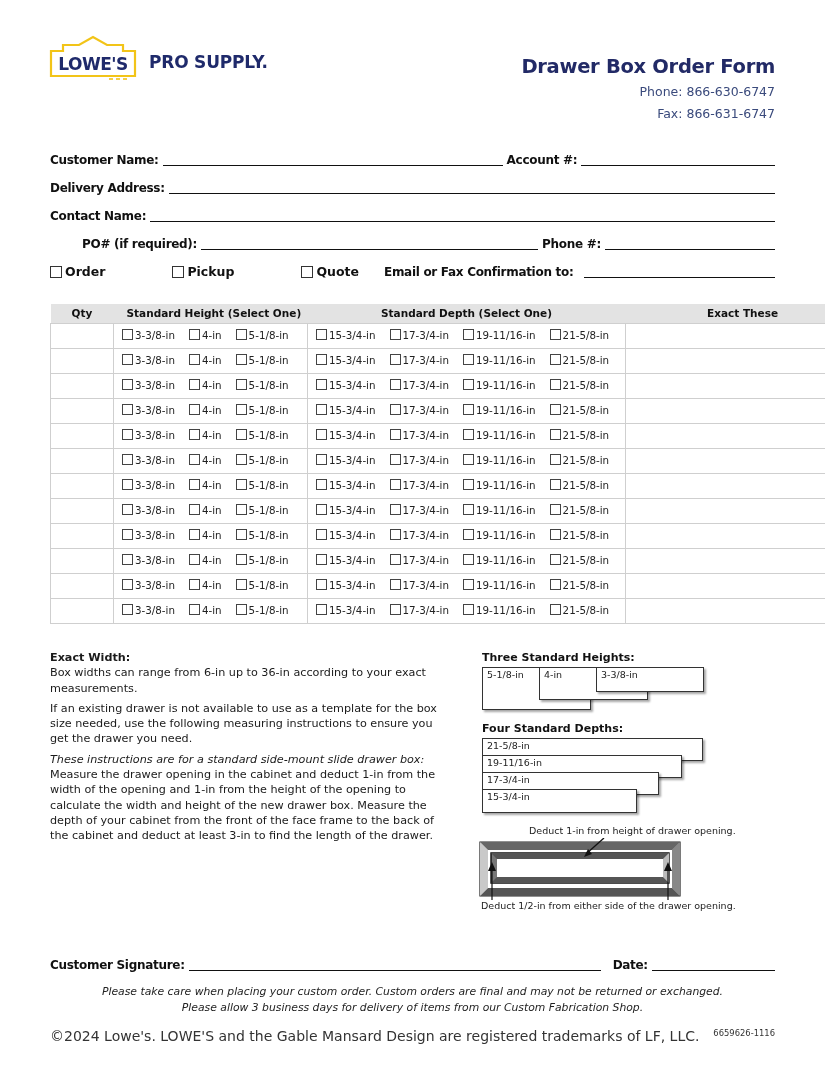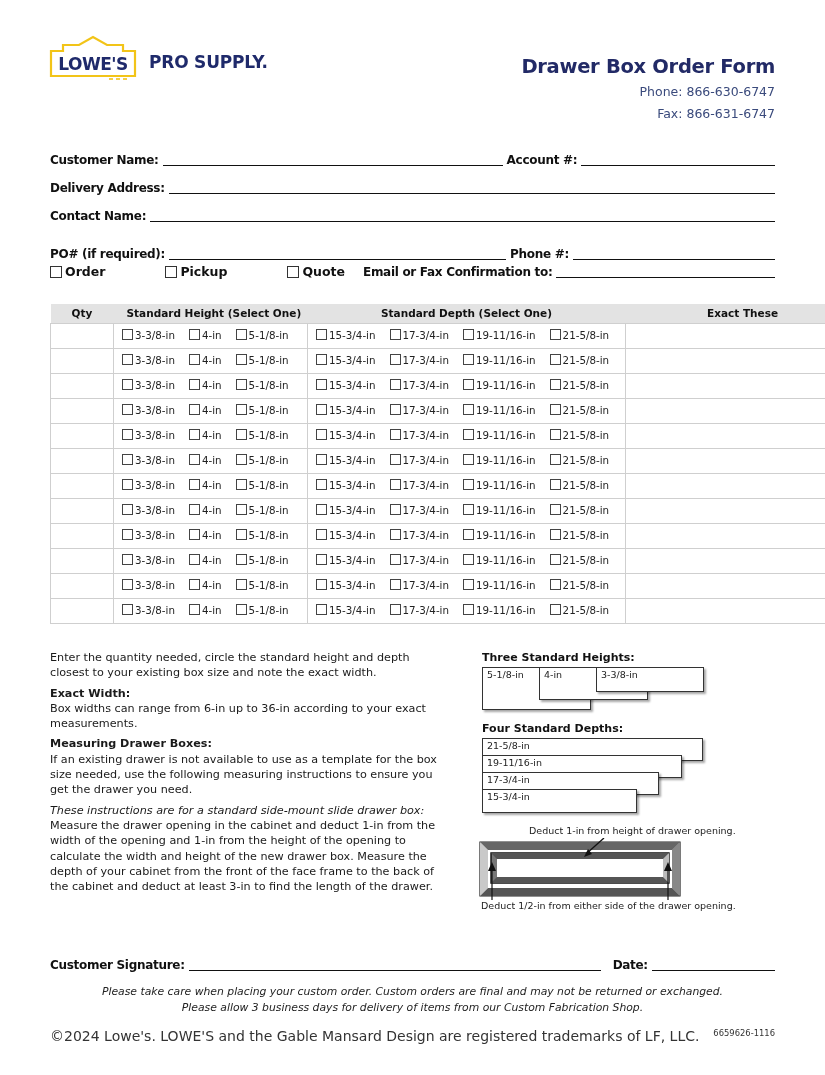--- a/index.html
+++ b/index.html
@@ -73,27 +73,27 @@
   <span class="field-line"></span>
 </div>
 <div class="field-row" style="top:177px;">
   <span class="field-label">Delivery Address:</span>
   <span class="field-line"></span>
 </div>
 <div class="field-row" style="top:205px;">
   <span class="field-label">Contact Name:</span>
   <span class="field-line"></span>
 </div>
-<div class="field-row" style="top:243px;">
+<div class="field-row" style="top:233px;margin-left:32px;">
   <span class="field-label">PO# (if required):</span>
   <span class="field-line" style="flex:0 0 337px;"></span>
   <span class="field-label field-label-gap">Phone #:</span>
   <span class="field-line"></span>
 </div>
-<div class="field-row" style="top:261px;">
+<div class="field-row" style="top:261px;gap:7px;">
   <span class="opt">
       <span class="cb"></span>
       <span>Order</span>
     </span>
   <span class="opt">
       <span class="cb"></span>
       <span>Pickup</span>
     </span>
   <span class="opt" style="margin-right:18px;">
       <span class="cb"></span>
@@ -434,23 +434,22 @@
           </span><span class="o" style="margin-left: 14px;">
             <span class="cb"></span>
             <span>21-5/8-in</span>
           </span></td>
         <td></td>
       </tr>
     </tbody>
 </table>
 
 <div class="instructions">
-  <p>Enter the quantity needed, circle the standard height and depth closest to your existing box size and note the exact width.</p>
   <p><span class="h">Exact Width:</span><span>Box widths can range from 6-in up to 36-in according to your exact measurements.</span></p>
-  <p><span class="h">Measuring Drawer Boxes:</span><span>If an existing drawer is not available to use as a template for the box size needed, use the following measuring instructions to ensure you get the drawer you need.</span></p>
+  <p><span>If an existing drawer is not available to use as a template for the box size needed, use the following measuring instructions to ensure you get the drawer you need.</span></p>
   <p><span class="i">These instructions are for a standard side-mount slide drawer box:</span><span>Measure the drawer opening in the cabinet and deduct 1-in from the width of the opening and 1-in from the height of the opening to calculate the width and height of the new drawer box. Measure the depth of your cabinet from the front of the face frame to the back of the cabinet and deduct at least 3-in to find the length of the drawer.</span></p>
 </div>
 
 <div class="diag-h" style="left:482px; top:651px;">Three Standard Heights:</div>
 <div class="sbox" style="left:482px; top:667px; width:109px; height:43px;">5-1/8-in</div>
 <div class="sbox" style="left:539px; top:667px; width:109px; height:33px;">4-in</div>
 <div class="sbox" style="left:596px; top:667px; width:108px; height:25px;">3-3/8-in</div>
 
 <div class="diag-h" style="left:482px; top:722px;">Four Standard Depths:</div>
 <div class="sbox" style="left:482px; top:738px; width:221px; height:23px;">21-5/8-in</div>

